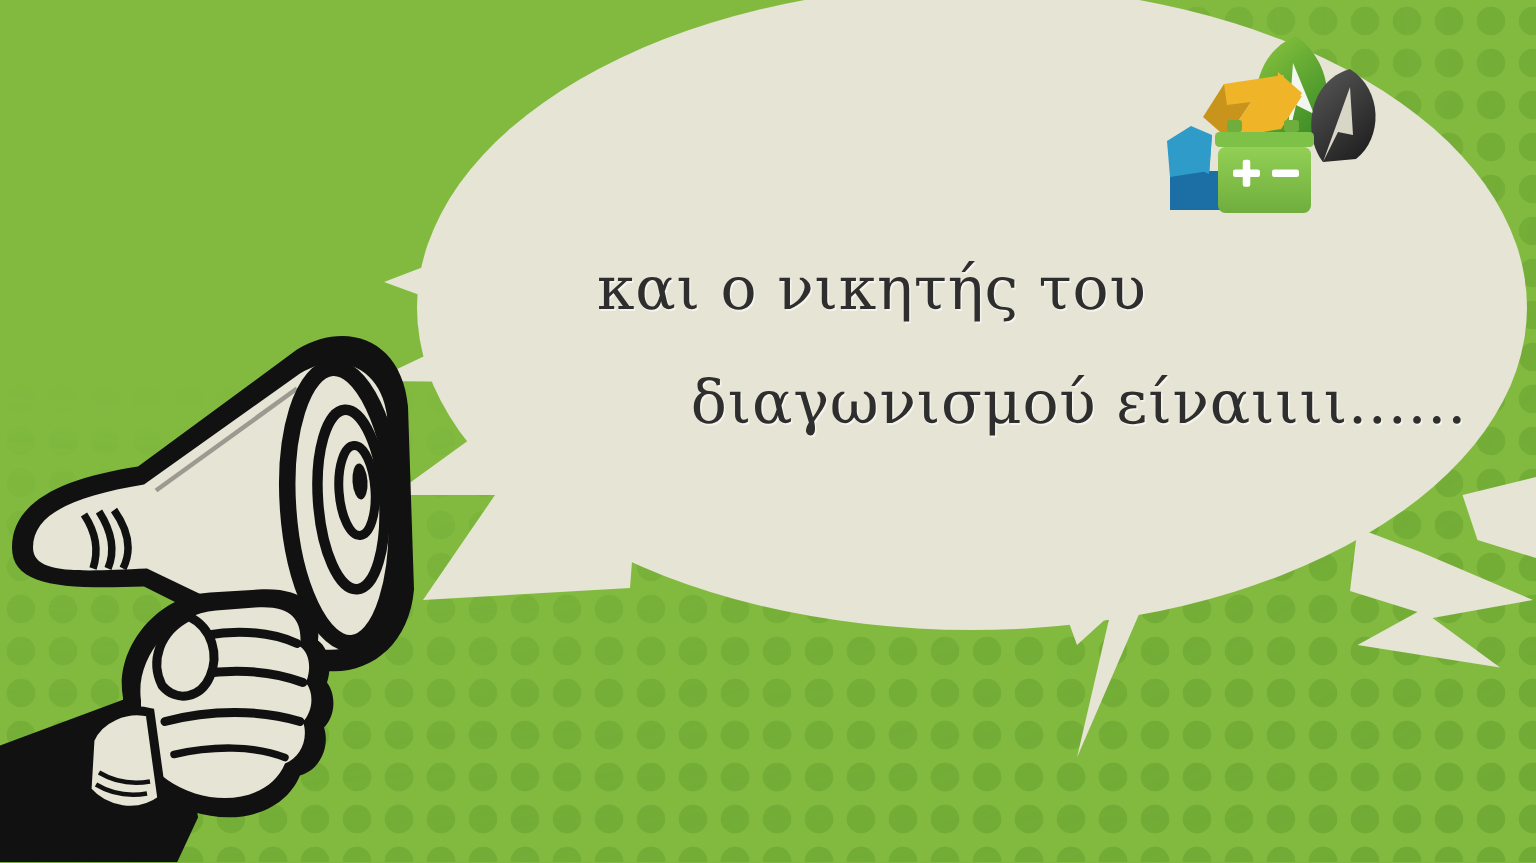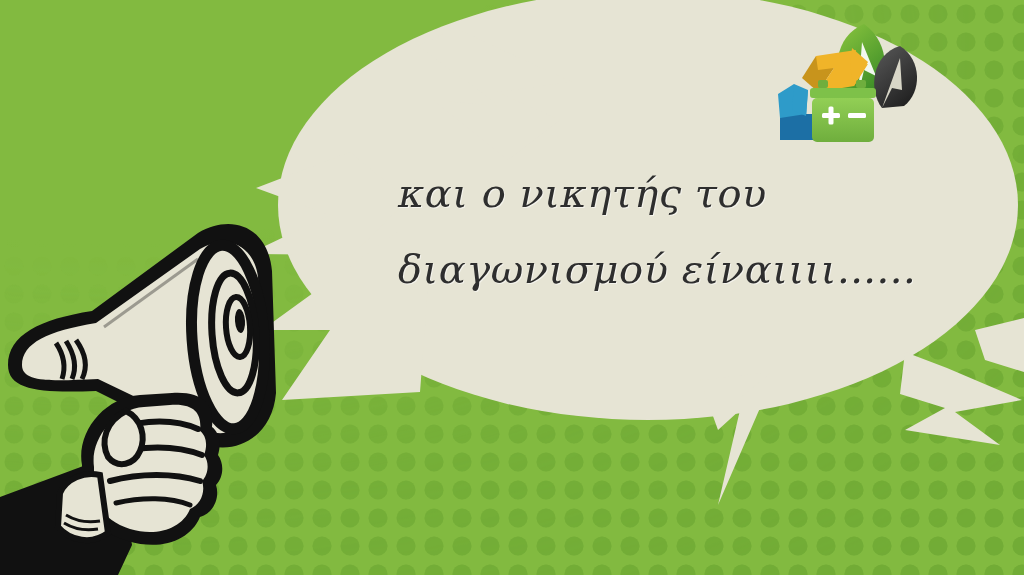--- a/index.html
+++ b/index.html
@@ -45,33 +45,32 @@
   }
 
   
   .headline {
     position:absolute;
     left:398px;
     top:155px;
     width:580px;
     color:#2e2e2e;
     font-family:"DejaVu Serif", serif;
-    font-style:italic;
     font-weight:400;
     letter-spacing:0.5px;
     text-shadow:1px 1px 0 rgba(255,255,255,.55);
     z-index:6;
   }
   .headline .line {
     display:block;
     font-size:40px;
     line-height:76px;
     white-space:nowrap;
   }
-  .headline .line-2 { font-size:40px; }
+  .headline .line-2 { font-size:40px;text-align:right; }
 </style>
 </head>
 <body>
 
 <div id="poster">
 
   <svg class="halftone" viewBox="0 0 1024 575" preserveAspectRatio="none" aria-hidden="true">
     <defs>
       <radialGradient id="dotFade" cx="12%" cy="8%" r="118%">
         <stop offset="0%" stop-color="#000" stop-opacity="0"></stop>

